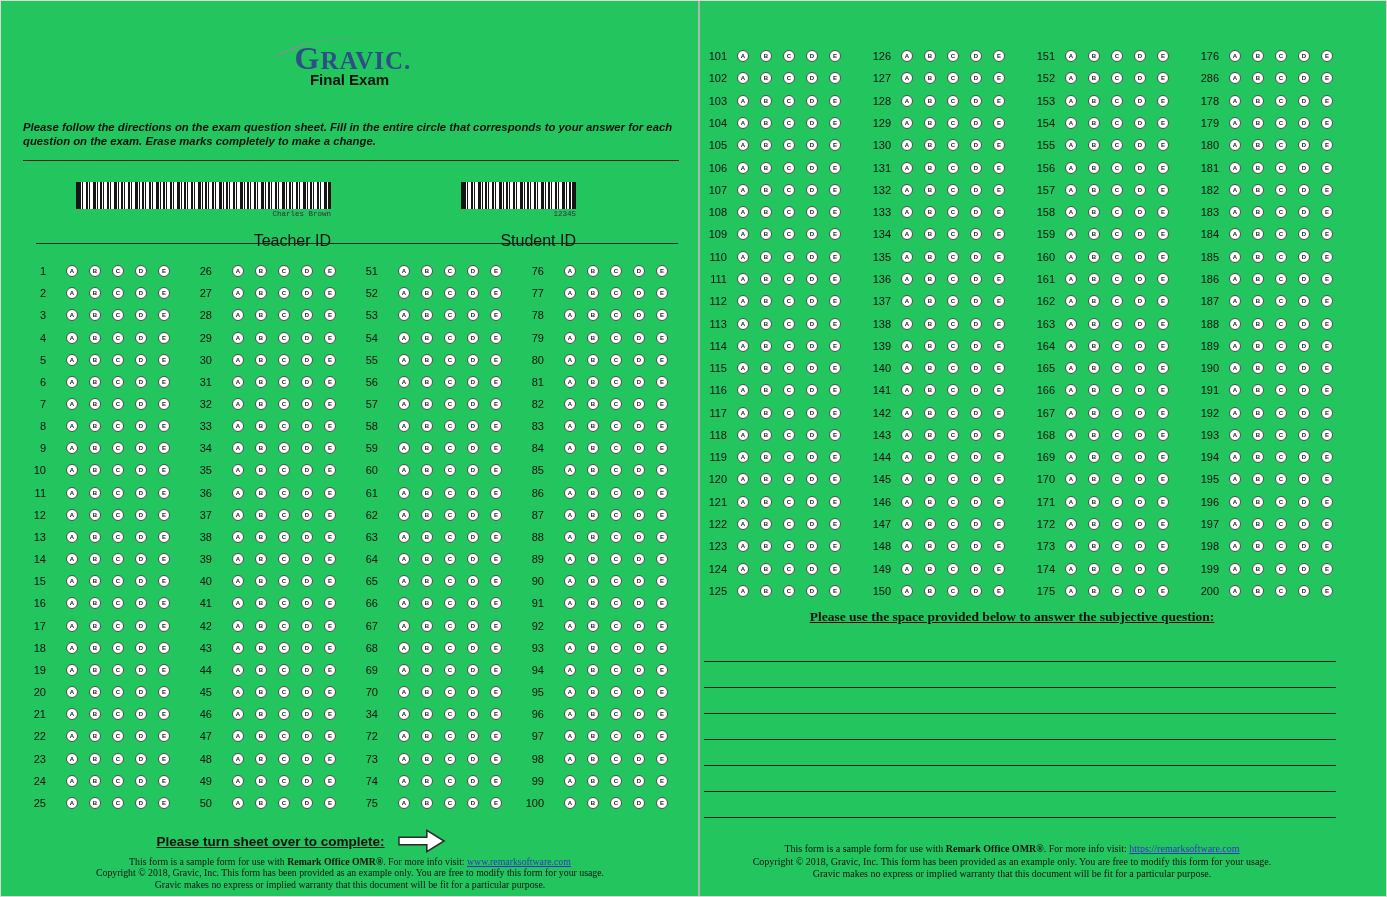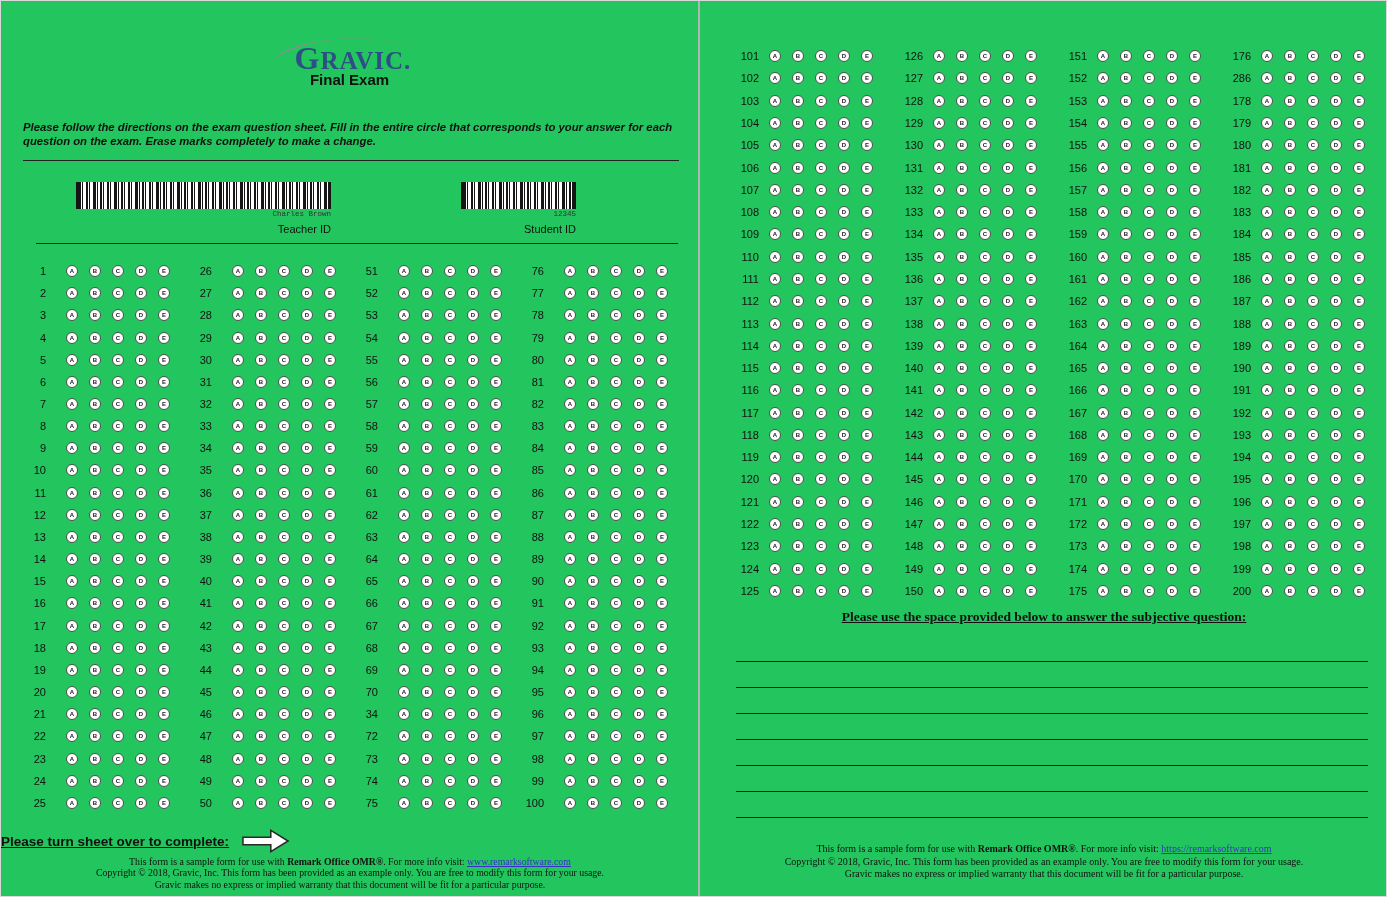--- a/index.html
+++ b/index.html
@@ -1,21 +1,21 @@
 <!DOCTYPE html>
 <html style="--logo-blue: #2e4e86; --swoosh-gray: #8e8e8e; --link-blue: #3831c8; --divider-gray: #b4b4b4;"><head>
 <meta charset="utf-8">
 <style>
   *{margin:0;padding:0;box-sizing:border-box}
   html,body{background:#fff}
   .sheet{position:relative;width:1387px;height:897px;background:#22c55e;border:1px solid #d9d9d9;
          font-family:"Liberation Sans",sans-serif;color:#1a1a1a;overflow:hidden}
   .page{position:absolute;top:0;height:100%}
   .page-left{left:0;width:697px}
-  .page-right{left:699px;width:688px}
+  .page-right{left:667px;width:688px}
   .page-divider{position:absolute;left:697px;top:0;width:2px;height:100%;background:var(--divider-gray,#b4b4b4)}
 
   
   .logo{position:absolute;top:26px;left:0;width:100%;height:50px}
   .logo-inner{position:relative;width:150px;height:50px;margin:0 auto}
   .logo-swoosh{position:absolute;top:0;left:-6px;width:156px;height:36px}
   .logo-text{position:absolute;top:13px;left:20px;display:block;
              font-family:"Liberation Serif",serif;font-weight:700;font-size:25px;
              letter-spacing:1px;color:var(--logo-blue,#2e4e86)}
   .logo-text::first-letter{font-size:32px}
@@ -31,41 +31,41 @@
   
   .id-block{position:absolute;top:181px;text-align:right}
   .id-block.teacher{left:75px;width:255px}
   .id-block.student{left:460px;width:115px}
   .barcode{height:27px;width:100%;border-left:3px solid #151515;border-right:3px solid #151515;
     background-image:repeating-linear-gradient(90deg,
       #151515 0 2px,#fff 2px 3px,#151515 3px 4px,#fff 4px 7px,
       #151515 7px 9px,#fff 9px 10px,#151515 10px 11px,#fff 11px 14px,
       #151515 14px 17px,#fff 17px 18px,#151515 18px 19px,#fff 19px 21px)}
   .bc-value{font-family:"Liberation Mono",monospace;font-size:7.5px;line-height:8px;color:#333;margin-top:1px}
-  .bc-label{font-size:11px;color:#111;margin-top:5px}
+  .bc-label{font-size:16px;color:#111;margin-top:14px}
 
   
   .grid{position:absolute}
   #grid-left{top:259px;left:15px;width:667px;height:556px}
   #grid-right{top:44px;left:25px;width:660px;height:558px}
   .qcol{position:absolute;top:0}
   .qrow{display:flex;align-items:center}
   #grid-left .qrow{height:22.17px}
   #grid-right .qrow{height:22.29px}
   .qnum{font-size:11px;color:#111;text-align:right;flex:none}
   #grid-left .qnum{width:30px;margin-right:20px}
   #grid-right .qnum{width:34px;margin-right:10px}
   .bubbles{display:flex;gap:11px}
   .bubble{width:12px;height:12px;border:1px solid #4d4d4d;border-radius:50%;flex:none;
           display:flex;align-items:center;justify-content:center;
           font-size:6px;font-weight:700;line-height:1;color:#222;background:#fff;cursor:pointer}
 
   
   .turnover{position:absolute;top:826px;left:0;width:600px;height:28px;
-            display:flex;align-items:center;gap:13px}
+            display:flex;justify-content:center;align-items:center;gap:13px}
   .turnover-text{font-size:13.5px;font-weight:700;text-decoration:underline;color:#111}
   .turn-arrow{width:48px;height:26px;flex:none}
   .fineprint{position:absolute;text-align:center;font-family:"Liberation Serif",serif;color:#111}
   .fineprint.left{top:855px;left:20px;width:658px;font-size:9.8px;line-height:11.4px}
   .fineprint.right{top:842px;left:16px;width:656px;font-size:10px;line-height:12.7px}
   .fp-bold{font-weight:700}
   .fp-link{color:var(--link-blue,#3831c8);text-decoration:underline;cursor:pointer}
 
   
   .subjective-heading{position:absolute;top:608px;left:0;width:688px;text-align:center;

